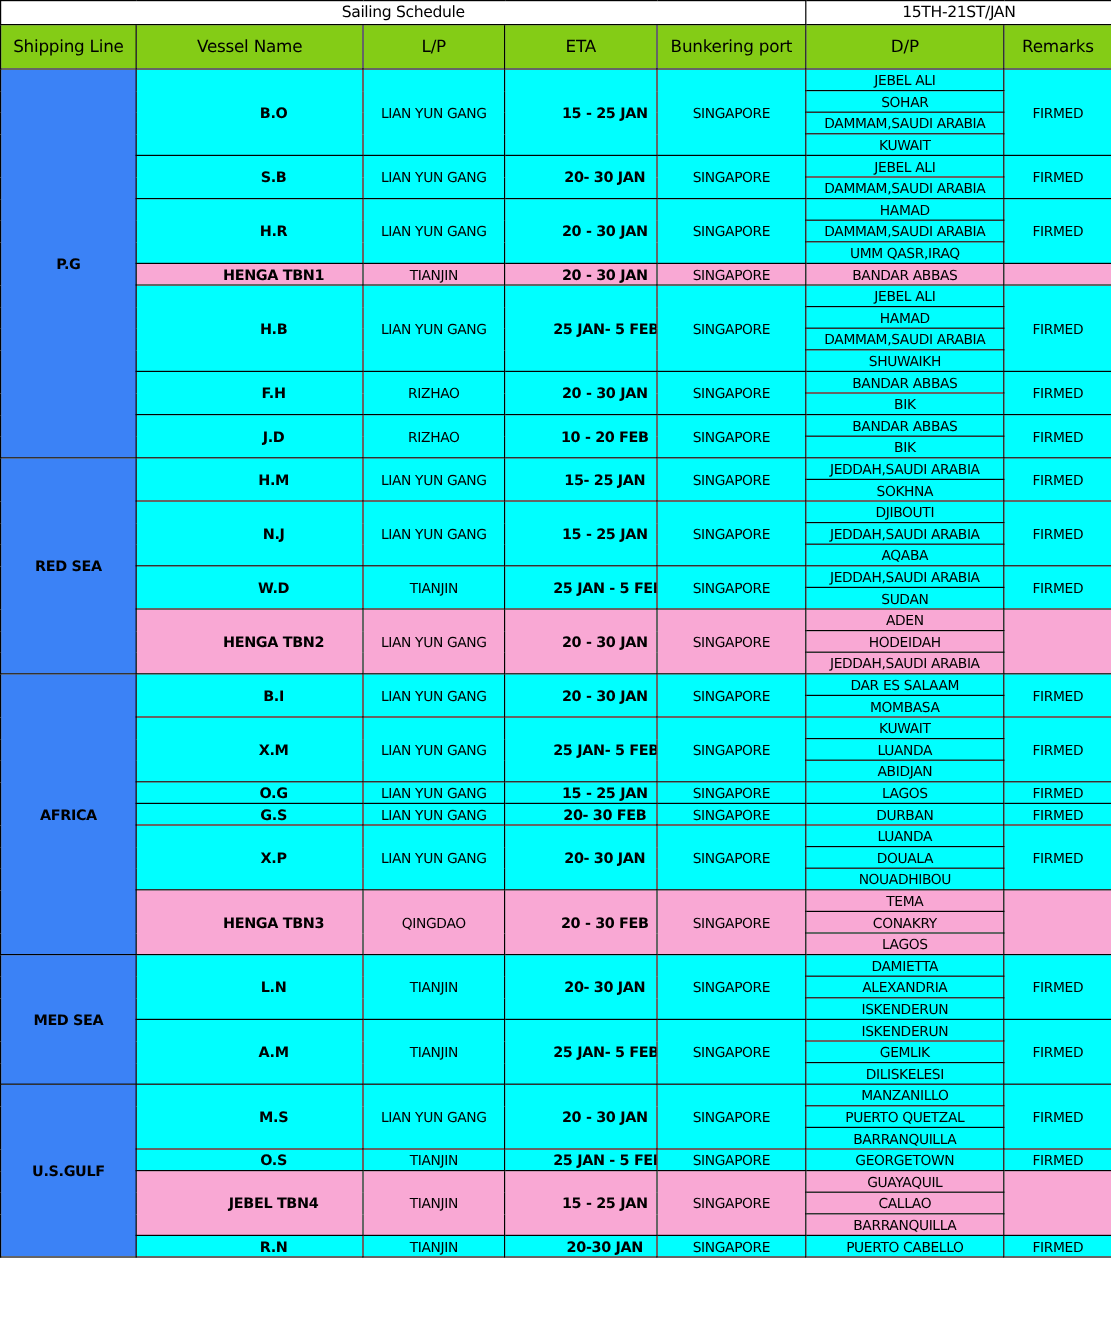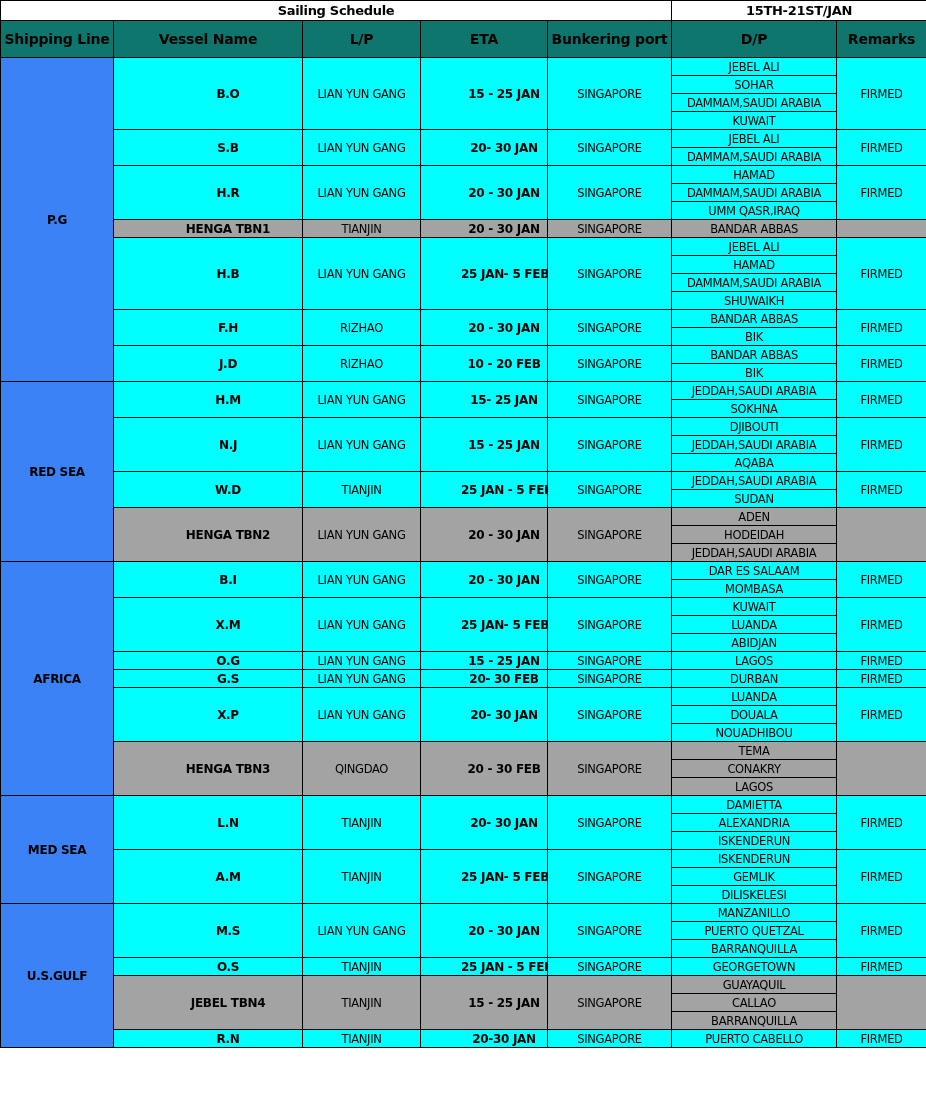--- a/index.html
+++ b/index.html
@@ -1,23 +1,23 @@
 <!DOCTYPE html>
 <html><head>
 <meta charset="utf-8">
 <style>
   html, body { margin: 0; padding: 0; background: #ffffff; }
   body { width: 926px; height: 1102px; overflow: hidden; font-family: "DejaVu Sans", "Liberation Sans", sans-serif; }
   table { border-collapse: collapse; table-layout: fixed; width: 926px; }
   td { border: 1px solid #000; text-align: center; vertical-align: middle; padding: 0; font-size: 11.5px; color: #000; overflow: hidden; white-space: nowrap; letter-spacing: -0.3px; }
-  .title-row td { height: 19px; font-weight: bold; font-size: 13px; background: #fff; }
-  .hdr td { height: 36px; background: #0f766e; font-weight: bold; font-size: 14px; letter-spacing: -0.2px; text-align: center; }
+  .title-row td { height: 19px; font-weight: normal; font-size: 13px; background: #fff; }
+  .hdr td { height: 36px; background: #84cc16; font-weight: normal; font-size: 14px; letter-spacing: -0.2px; text-align: center; }
   .sub { height: 18px; }
   .cyan { background: #00ffff; }
-  .white { background: #a3a3a3; }
+  .white { background: #f9a8d4; }
   .line { background: #3b82f6; font-weight: bold; font-size: 12px; }
   .vessel, .eta { font-weight: bold; font-size: 12px; padding-left: 40px; }
 </style>
 </head>
 <body>
 
 <table>
   <colgroup>
     <col style="width:113px">
       <col style="width:189px">

